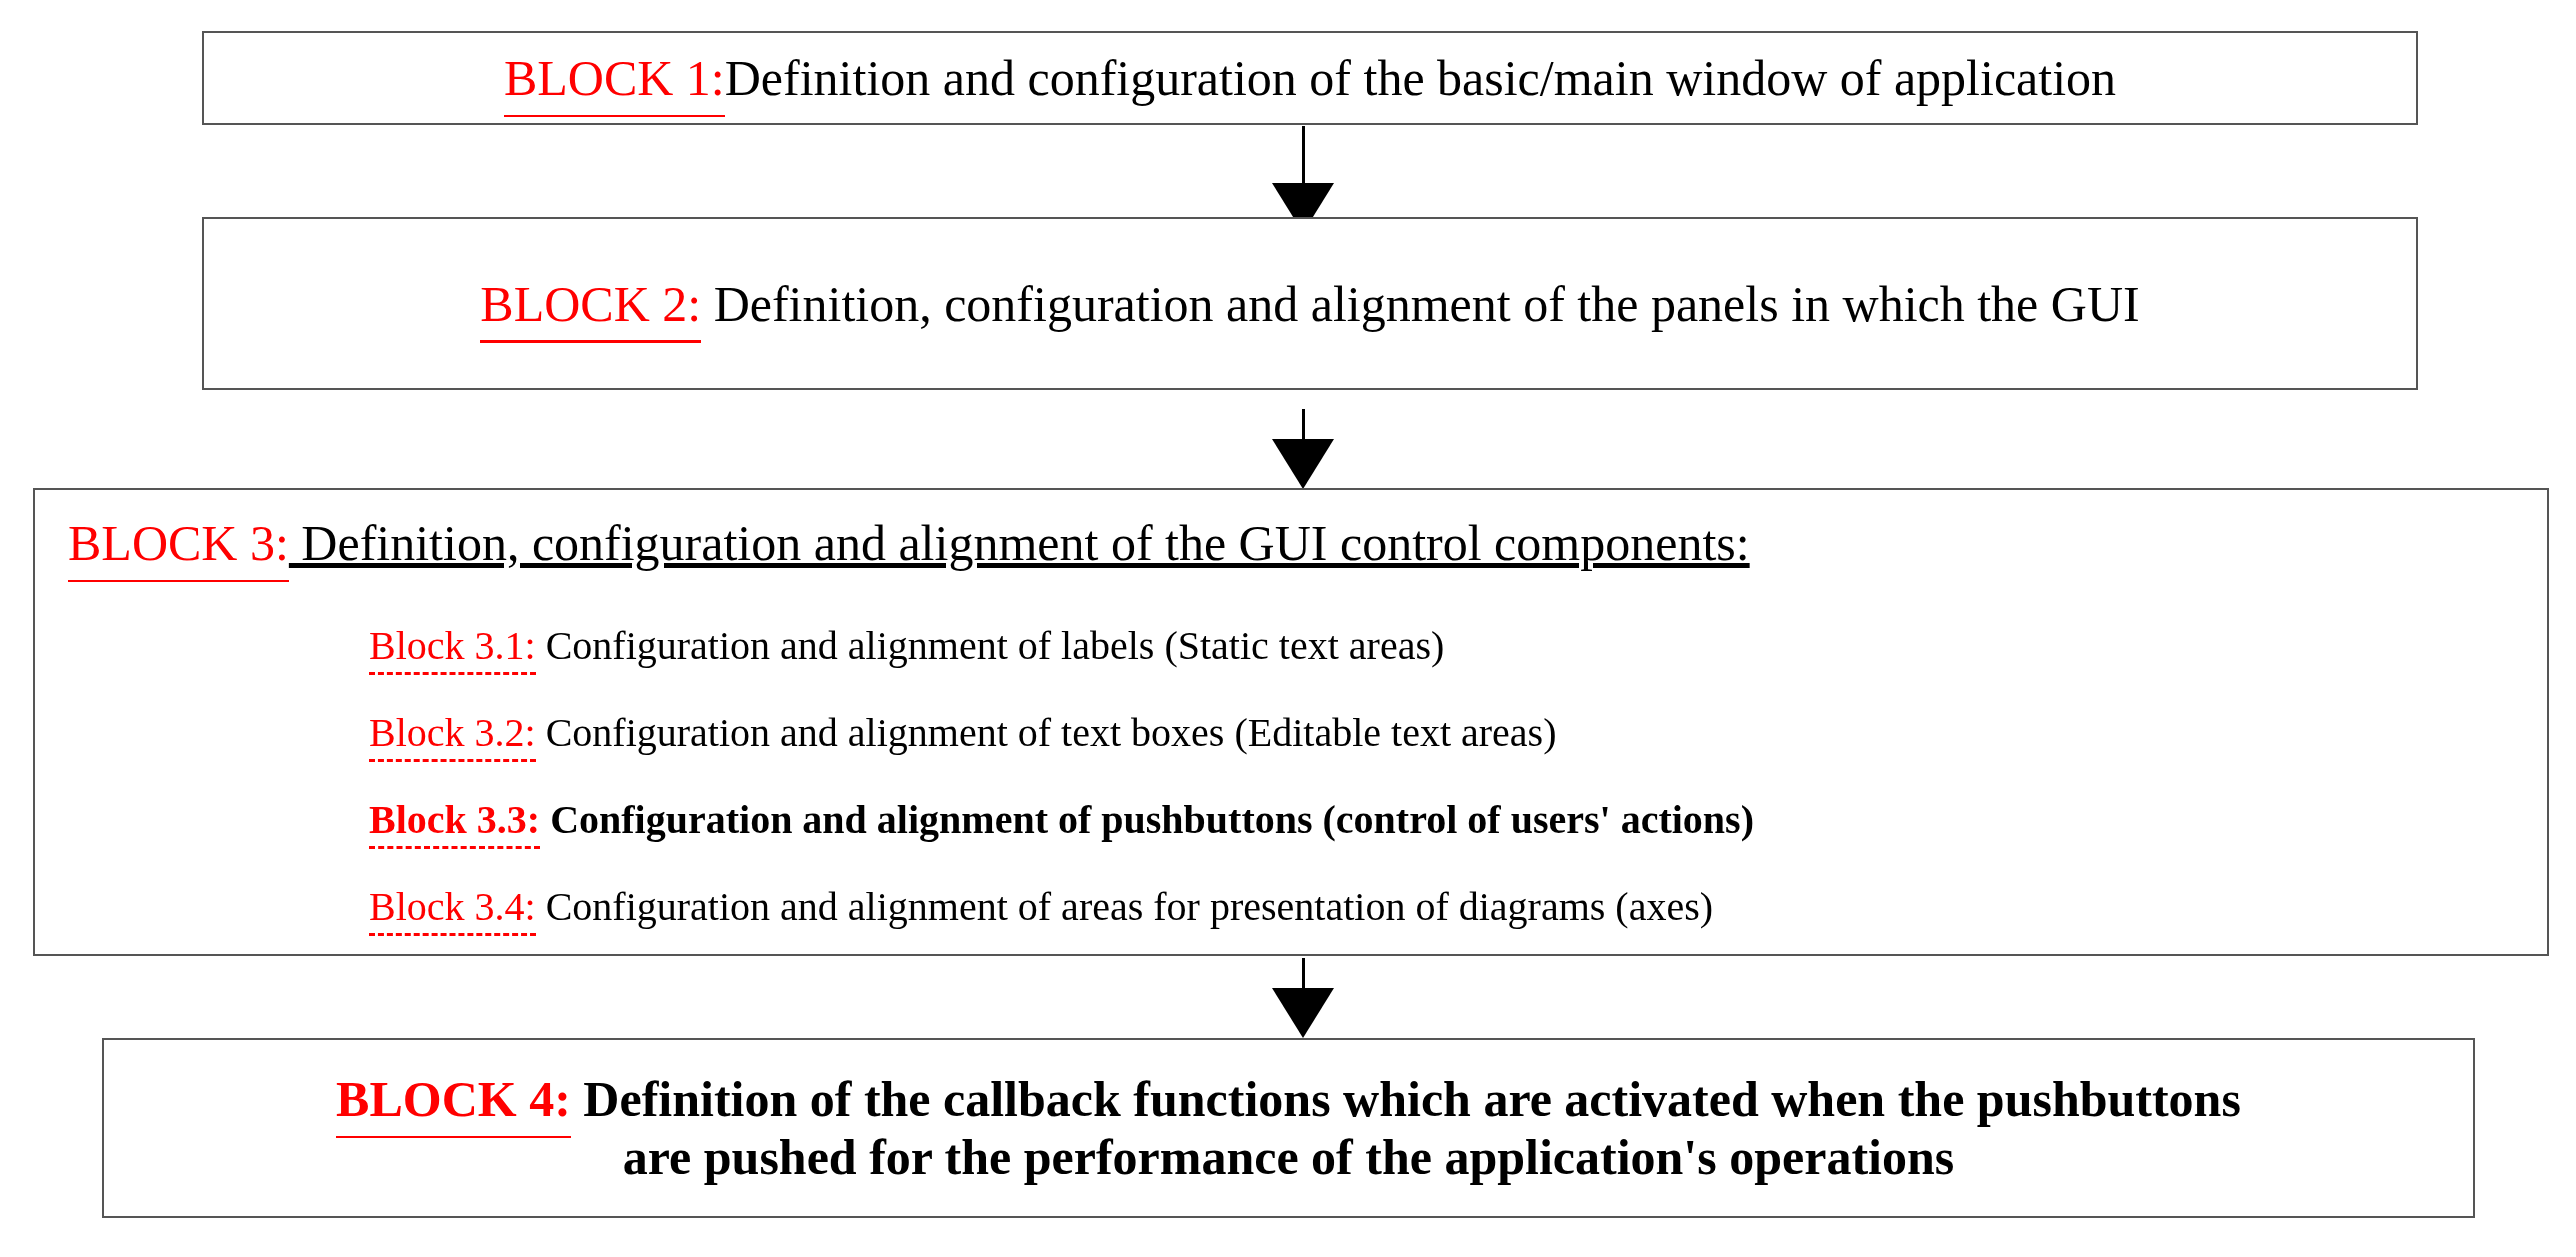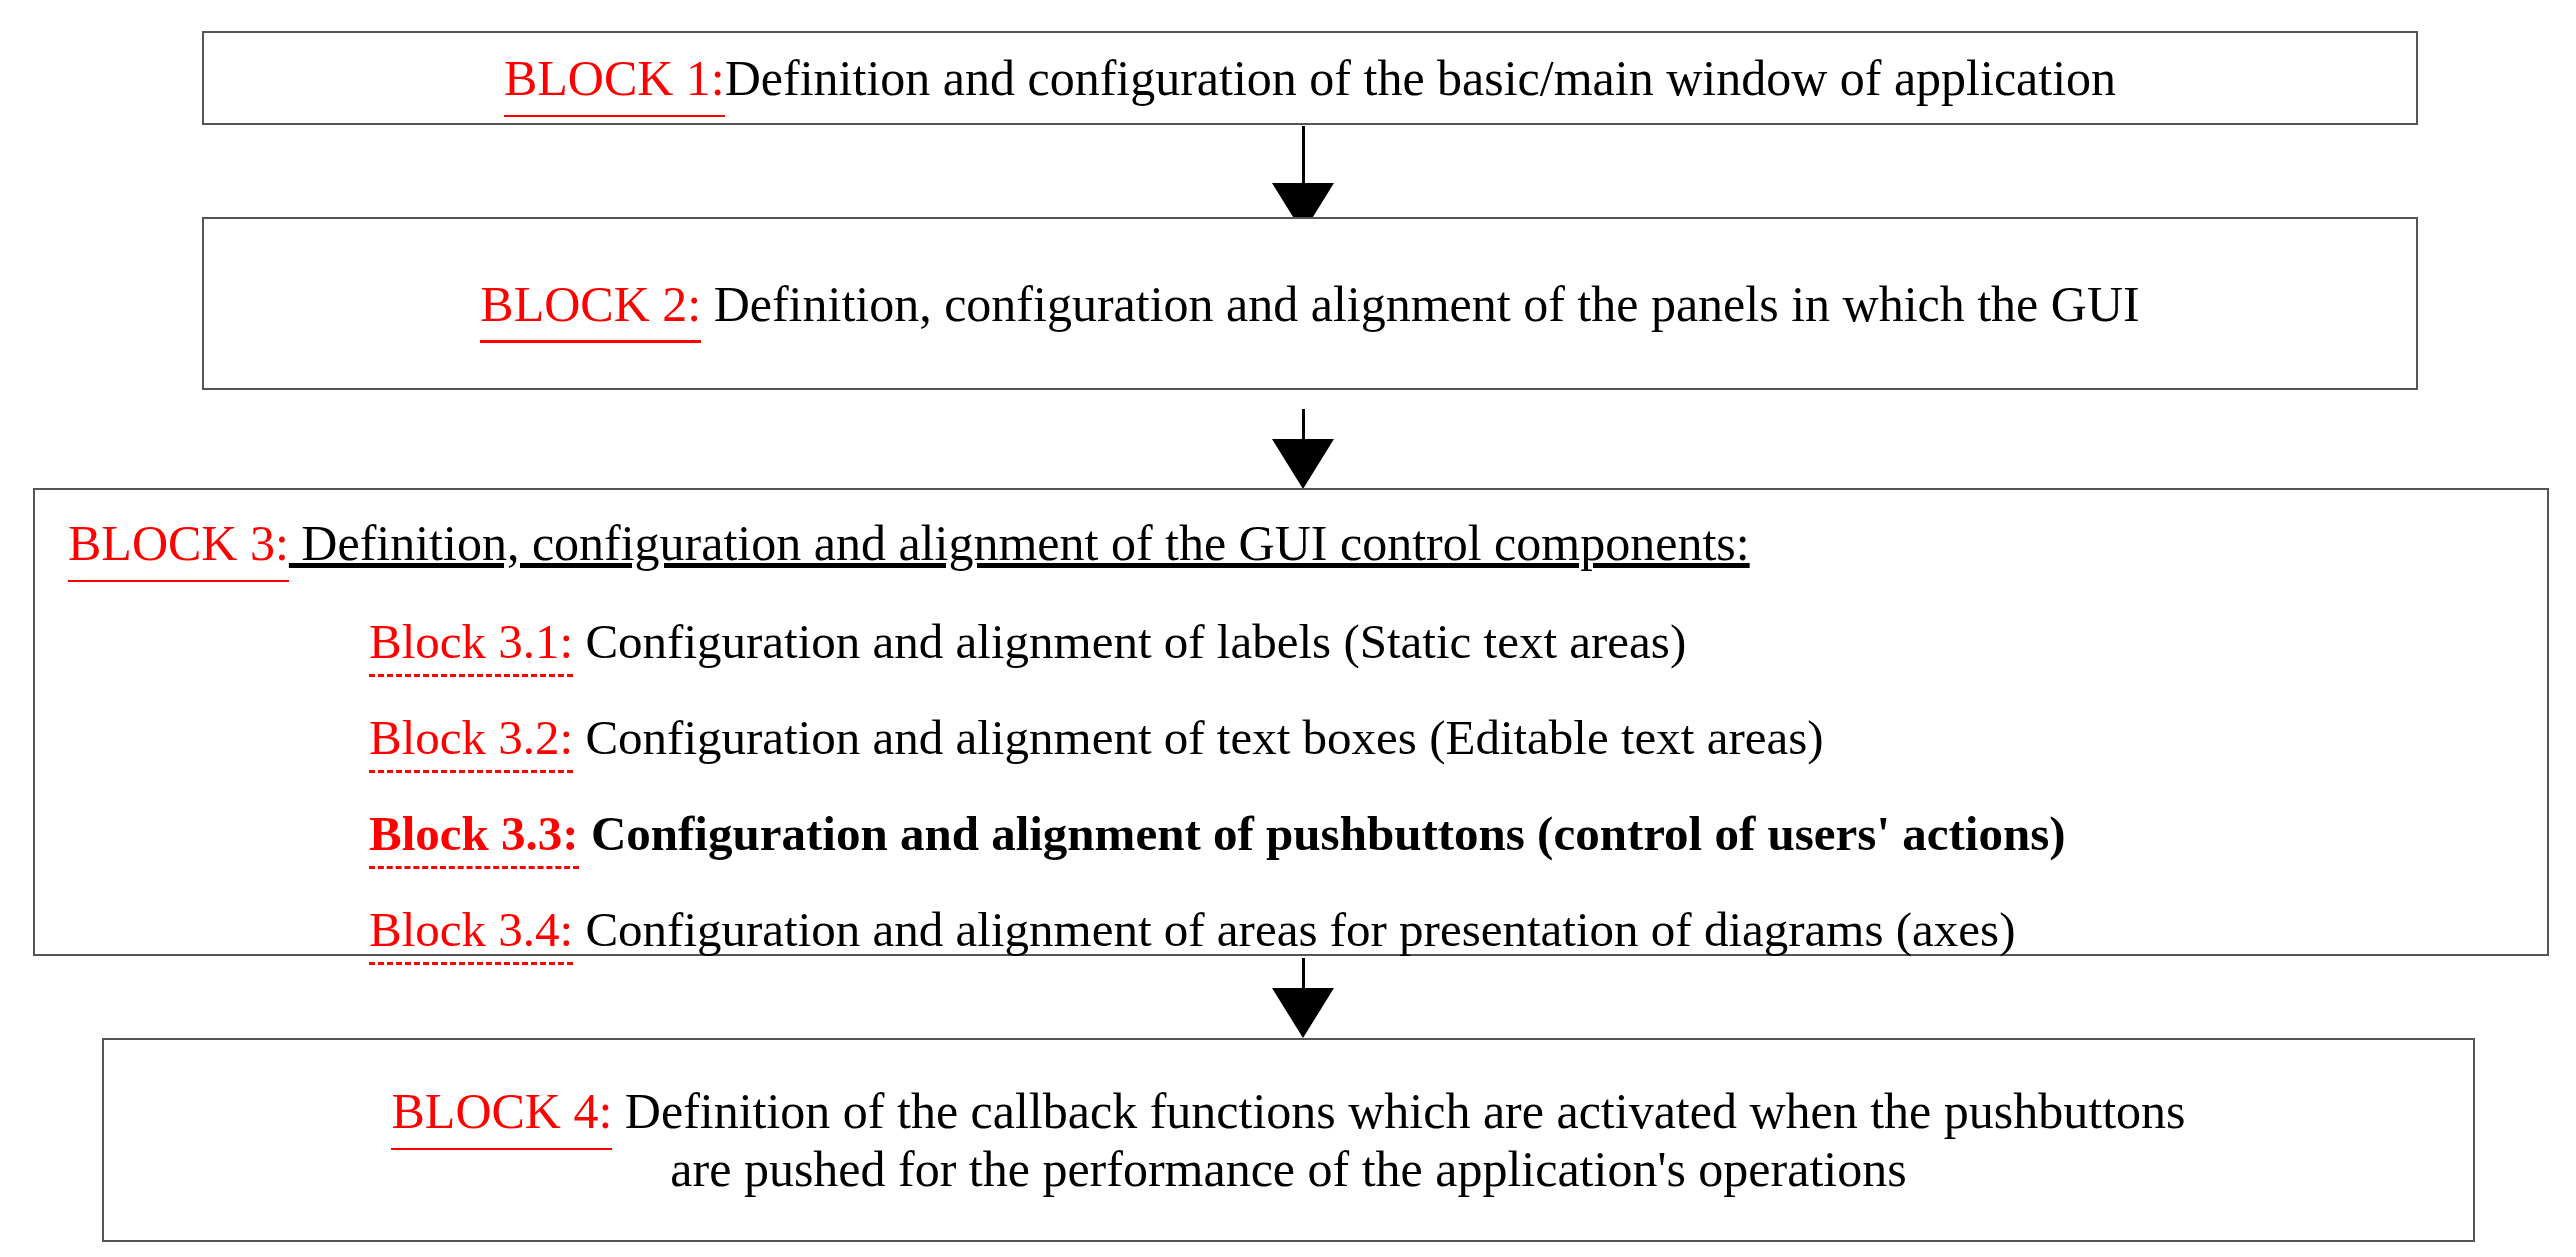--- a/index.html
+++ b/index.html
@@ -94,21 +94,21 @@
     height: 0;
     border-left: 31px solid transparent;
     border-right: 31px solid transparent;
     border-top: 50px solid #000000;
   }
 
   
   .sub-line {
     display: block;
     width: 100%;
-    font-size: 49px;
+    font-size: 40px;
     line-height: 1.0;
     white-space: nowrap;
     padding-left: 334px;
     box-sizing: border-box;
   }
   .sub-spacer { height: 24.4px; }
 </style>
 </head>
 <body>
 
@@ -145,19 +145,19 @@
     <span class="sub-line" style="margin-top:47px;font-weight:bold;"><span class="tag tag-dashed">Block 3.3:</span><span class="body-text"> Configuration and alignment of pushbuttons (control of users' actions)</span></span>
 
     <span class="sub-line" style="margin-top:47px;"><span class="tag tag-dashed">Block 3.4:</span><span class="body-text"> Configuration and alignment of areas for presentation of diagrams (axes)</span></span>
   </div>
 
   <div class="arrow" style="left:1272px; top:958px; height:80px;">
     <div class="arrow-stem" style="height:33px;"></div>
     <div class="arrow-head"></div>
   </div>
 
-  <div class="block-box" style="left:102px; top:1038px; width:2373px; height:204px;">
+  <div class="block-box" style="left:102px; top:1038px; width:2373px; height:180px;font-weight:bold;">
     <span class="block-line line-center"><span class="tag tag-solid">BLOCK 4:</span><span class="body-text"> Definition of the callback functions which are activated when the pushbuttons</span></span>
     <span class="block-line line-center"><span class="body-text">are pushed for the performance of the application's operations</span></span>
   </div>
 
 </div>
 
 
 </body></html>

